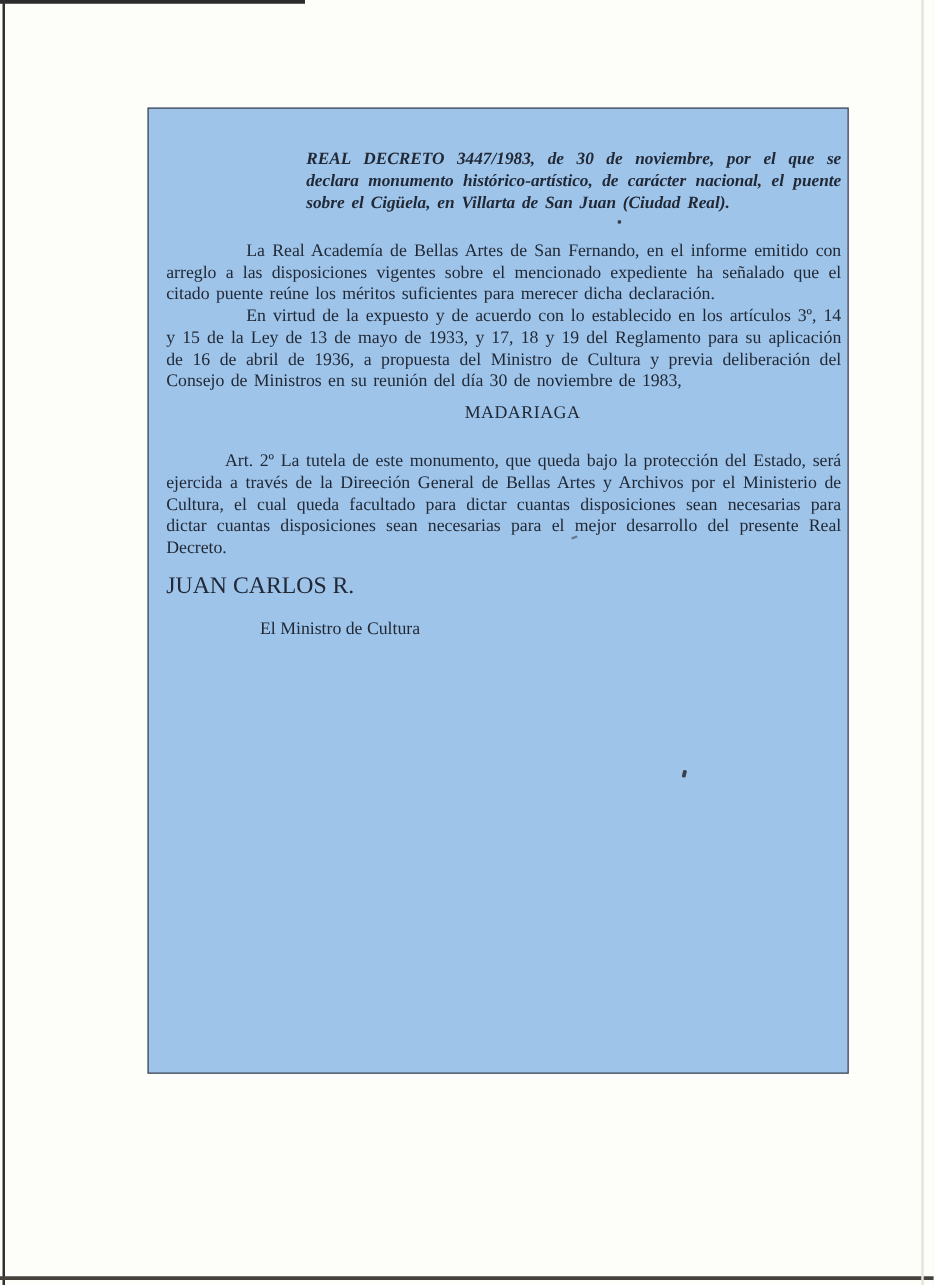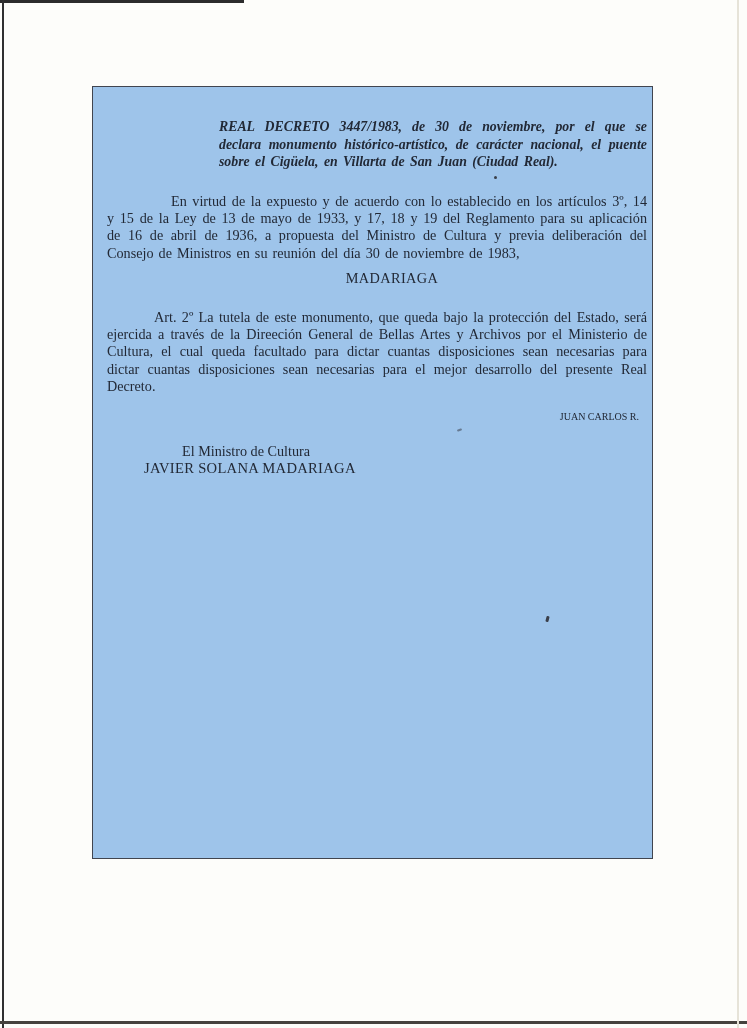--- a/index.html
+++ b/index.html
@@ -17,21 +17,21 @@
     position:relative;width:747px;height:1028px;
     background:var(--page-bg);overflow:hidden;
   }
   
   .edge-top{position:absolute;left:0;top:0;width:244px;height:3px;background:#2c2c2c;}
   .edge-left{position:absolute;left:2px;top:0;width:2px;height:1028px;background:#303030;}
   .edge-bottom{position:absolute;left:0;top:1021px;width:747px;height:3px;background:#45423e;}
   .edge-right{position:absolute;left:737px;top:0;width:2px;height:1028px;background:#e6e3d8;}
 
   .panel{
-    position:absolute;left:92px;top:86px;
+    position:absolute;left:118px;top:86px;
     width:561px;height:773px;box-sizing:border-box;
     background:var(--panel-blue);
     border:1.5px solid var(--panel-border);
     padding:31px 5px 0 14px;
     color:var(--text-color);
     font-size:14.2px;line-height:17.4px;
   }
   .heading{
     margin:0 0 22px 112px;
     font-weight:bold;font-style:italic;
@@ -42,21 +42,21 @@
   p.para,p.article{
     margin:0;text-align:justify;word-spacing:1.5px;
   }
   p.para{text-indent:64px;}
   p.article{text-indent:47px;}
   .dispongo{
     margin:8px 0 21px;text-align:center;padding-left:30px;
     font-size:14.3px;letter-spacing:0.4px;
   }
   .dateline{margin:17px 0 0 75px;}
-  .king{margin-top:12px;text-align:right;padding-right:8px;font-size:10px;}
+  .king{margin-top:12px;padding-right:8px;font-size:19px;}
   .minister-title{margin:18px 0 0 75px;}
   .minister-name{margin:0 0 0 37px;font-size:14.6px;letter-spacing:0.3px;}
 
   
   .speck{position:absolute;background:#3a3f4a;}
   .speck-a{left:546px;top:616px;width:3px;height:6px;border-radius:1px;transform:rotate(14deg);}
   .speck-b{left:494px;top:176px;width:3px;height:3px;border-radius:50%;}
   .speck-c{left:457px;top:429px;width:5px;height:2px;border-radius:1px;transform:rotate(-20deg);opacity:.55;}
 </style>
 </head>
@@ -64,29 +64,29 @@
 
 <div class="page">
   <div class="edge-top"></div>
   <div class="edge-left"></div>
   <div class="edge-bottom"></div>
   <div class="edge-right"></div>
 
   <div class="panel">
     <div class="heading">REAL DECRETO 3447/1983, de 30 de noviembre, por el que se declara monumento histórico-artístico, de carácter nacional, el puente sobre el Cigüela, en Villarta de San Juan (Ciudad Real).</div>
 
+    <p class="para">La Real Academía de Bellas Artes de San Fernando, en el informe emitido con arreglo a las disposiciones vigentes sobre el mencionado expediente ha señalado que el citado puente reúne los méritos suficientes para merecer dicha declaración.</p>
     <p class="para">En virtud de la expuesto y de acuerdo con lo establecido en los artículos 3º, 14 y 15 de la Ley de 13 de mayo de 1933, y 17, 18 y 19 del Reglamento para su aplicación de 16 de abril de 1936, a propuesta del Ministro de Cultura y previa deliberación del Consejo de Ministros en su reunión del día 30 de noviembre de 1983,</p>
 
     <div class="dispongo">MADARIAGA</div>
 
     <p class="article">Art. 2º La tutela de este monumento, que queda bajo la protección del Estado, será ejercida a través de la Direeción General de Bellas Artes y Archivos por el Ministerio de Cultura, el cual queda facultado para dictar cuantas disposiciones sean necesarias para dictar cuantas disposiciones sean necesarias para el mejor desarrollo del presente Real Decreto.</p>
 
 
     <div class="king">JUAN CARLOS R.</div>
 
     <div class="minister-title">El Ministro de Cultura</div>
-    <div class="minister-name">JAVIER SOLANA MADARIAGA</div>
   </div>
 
   <div class="speck speck-b"></div>
   <div class="speck speck-c"></div>
   <div class="speck speck-a"></div>
 </div>
 
 </body></html>

